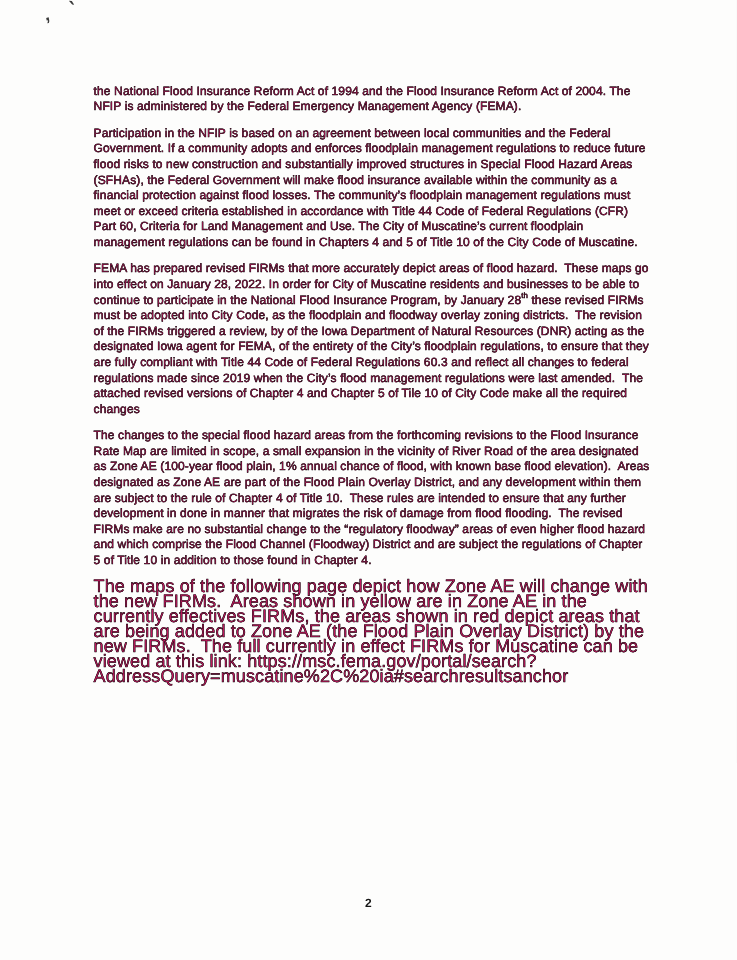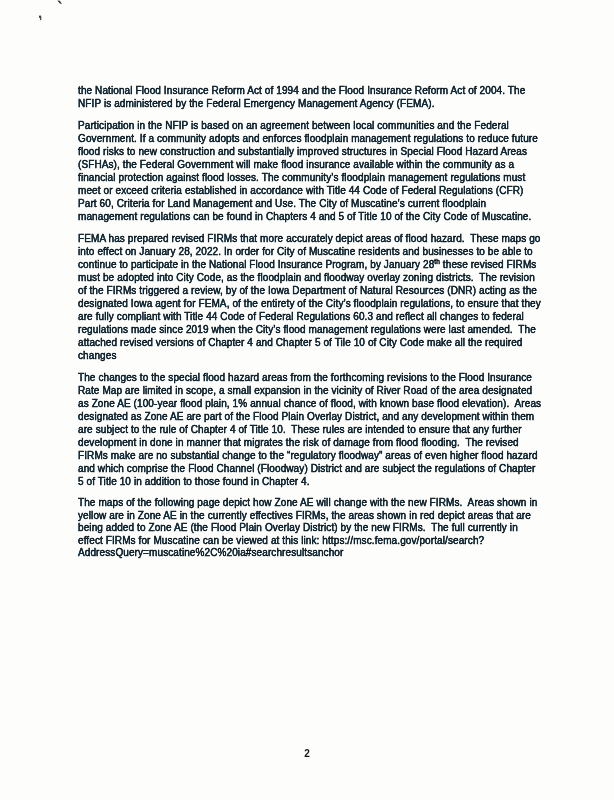--- a/index.html
+++ b/index.html
@@ -9,36 +9,36 @@
     font-family: "Liberation Sans", sans-serif;
   }
   .page {
     position: absolute; top: 0; left: 0;
     width: 614px; height: 800px;
     background: #fdfdfc;
     overflow: hidden;
   }
   .content {
     position: absolute;
-    top: 84px; left: 78px;
+    top: 70px; left: 78px;
     width: 464px;
-    color: #0c4a6e;
+    color: #be185d;
   }
   .content p {
     font-size: 10px;
     line-height: 13px;
     margin-bottom: 9px;
     white-space: pre-wrap;
     letter-spacing: 0.1px;
     text-align: left;
     -webkit-text-stroke: 0.35px #0b0b0b;
     text-shadow: 0 0 0.3px #000;
   }
   .content p.small {
-    font-size: 10px;
+    font-size: 15px;
     line-height: 12.5px;
   }
   sup {
     font-size: 6.5px;
     vertical-align: super;
     line-height: 0;
   }
   .page-number {
     position: absolute;
     top: 748px; left: 0;

